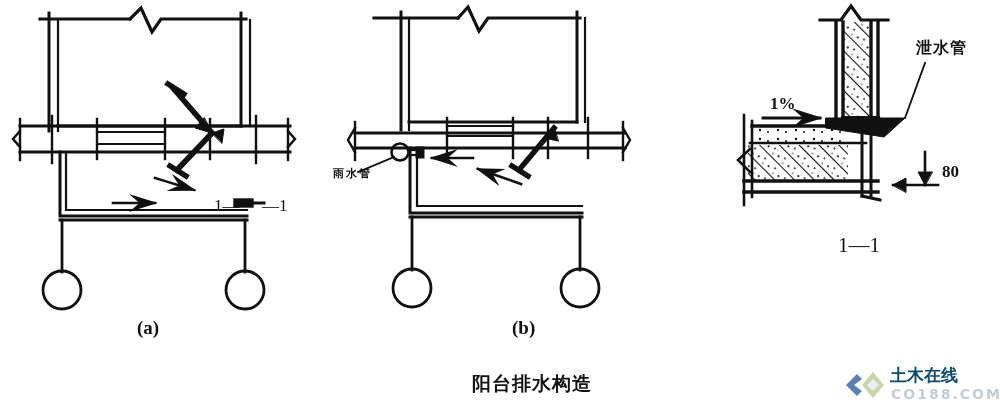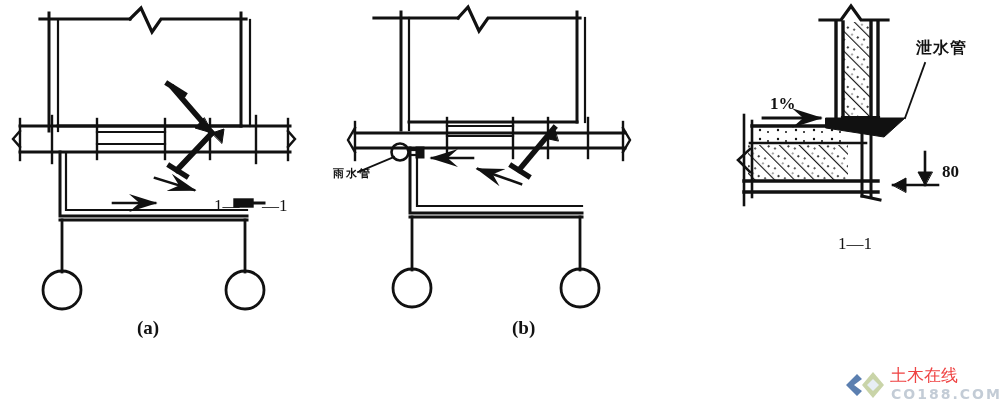--- a/index.html
+++ b/index.html
@@ -24,31 +24,31 @@
 
   #label-a{left:137px;top:318px;font-size:19px;font-weight:700;}
   #label-b{left:512px;top:318px;font-size:19px;font-weight:700;}
   #label-caption{left:472px;top:374px;font-size:19px;letter-spacing:1px;}
   #label-rainpipe{left:333px;top:168px;font-size:11px;letter-spacing:2px;}
   #label-drainpipe{left:916px;top:40px;font-size:16px;letter-spacing:1px;}
   #label-slope{left:770px;top:95px;font-size:17px;font-weight:700;}
   #label-80{left:930px;top:163px;font-size:17px;font-weight:700;margin-left:12px;}
   #label-sec11-a{left:214px;top:197px;font-size:17px;font-weight:400;}
   #label-sec11-b{left:262px;top:197px;font-size:17px;font-weight:400;}
-  #label-sectitle{left:838px;top:235px;font-size:17px;}
+  #label-sectitle{left:838px;top:235px;font-size:21px;}
 
   
   #watermark{
     position:absolute;left:843px;top:367px;width:152px;height:40px;
   }
   #wm-mark{position:absolute;left:0;top:2px;width:44px;height:32px;}
   #wm-text{
     position:absolute;left:47px;top:0px;
     font-family:"DejaVu Sans", sans-serif;
-    font-size:17px;font-weight:400;color:#ef4444;
+    font-size:17px;font-weight:700;color:#0c4a6e;
     letter-spacing:0px;line-height:1;
   }
   #wm-sub{
     position:absolute;left:48px;top:20px;
     font-family:"DejaVu Sans", sans-serif;
     font-size:14px;font-weight:700;color:#c3ccd6;
     letter-spacing:2px;line-height:1;
   }
 </style>
 </head>
@@ -269,20 +269,21 @@
         <path d="M925,185 L918,172 L932,172 Z" fill="#111" stroke-width="1"></path>
         <path d="M893,185 L938,185" stroke-width="2.6"></path>
         <path d="M893,185 L906,178 L906,192 Z" fill="#111" stroke-width="1"></path>
       </g>
     </g>
   </svg>
 
   <div class="lbl" id="label-a">(a)</div>
   <div class="lbl" id="label-b">(b)</div>
 
+  <div class="lbl cn" id="label-caption">阳台排水构造</div>
 
   <div class="lbl cn" id="label-rainpipe">雨水管</div>
   <div class="lbl cn" id="label-drainpipe">泄水管</div>
 
   <div class="lbl" id="label-slope">1%</div>
   <div class="lbl" id="label-80">80</div>
 
   <div class="lbl" id="label-sec11-a">1—</div>
   <div class="lbl" id="label-sec11-b">—1</div>
 

